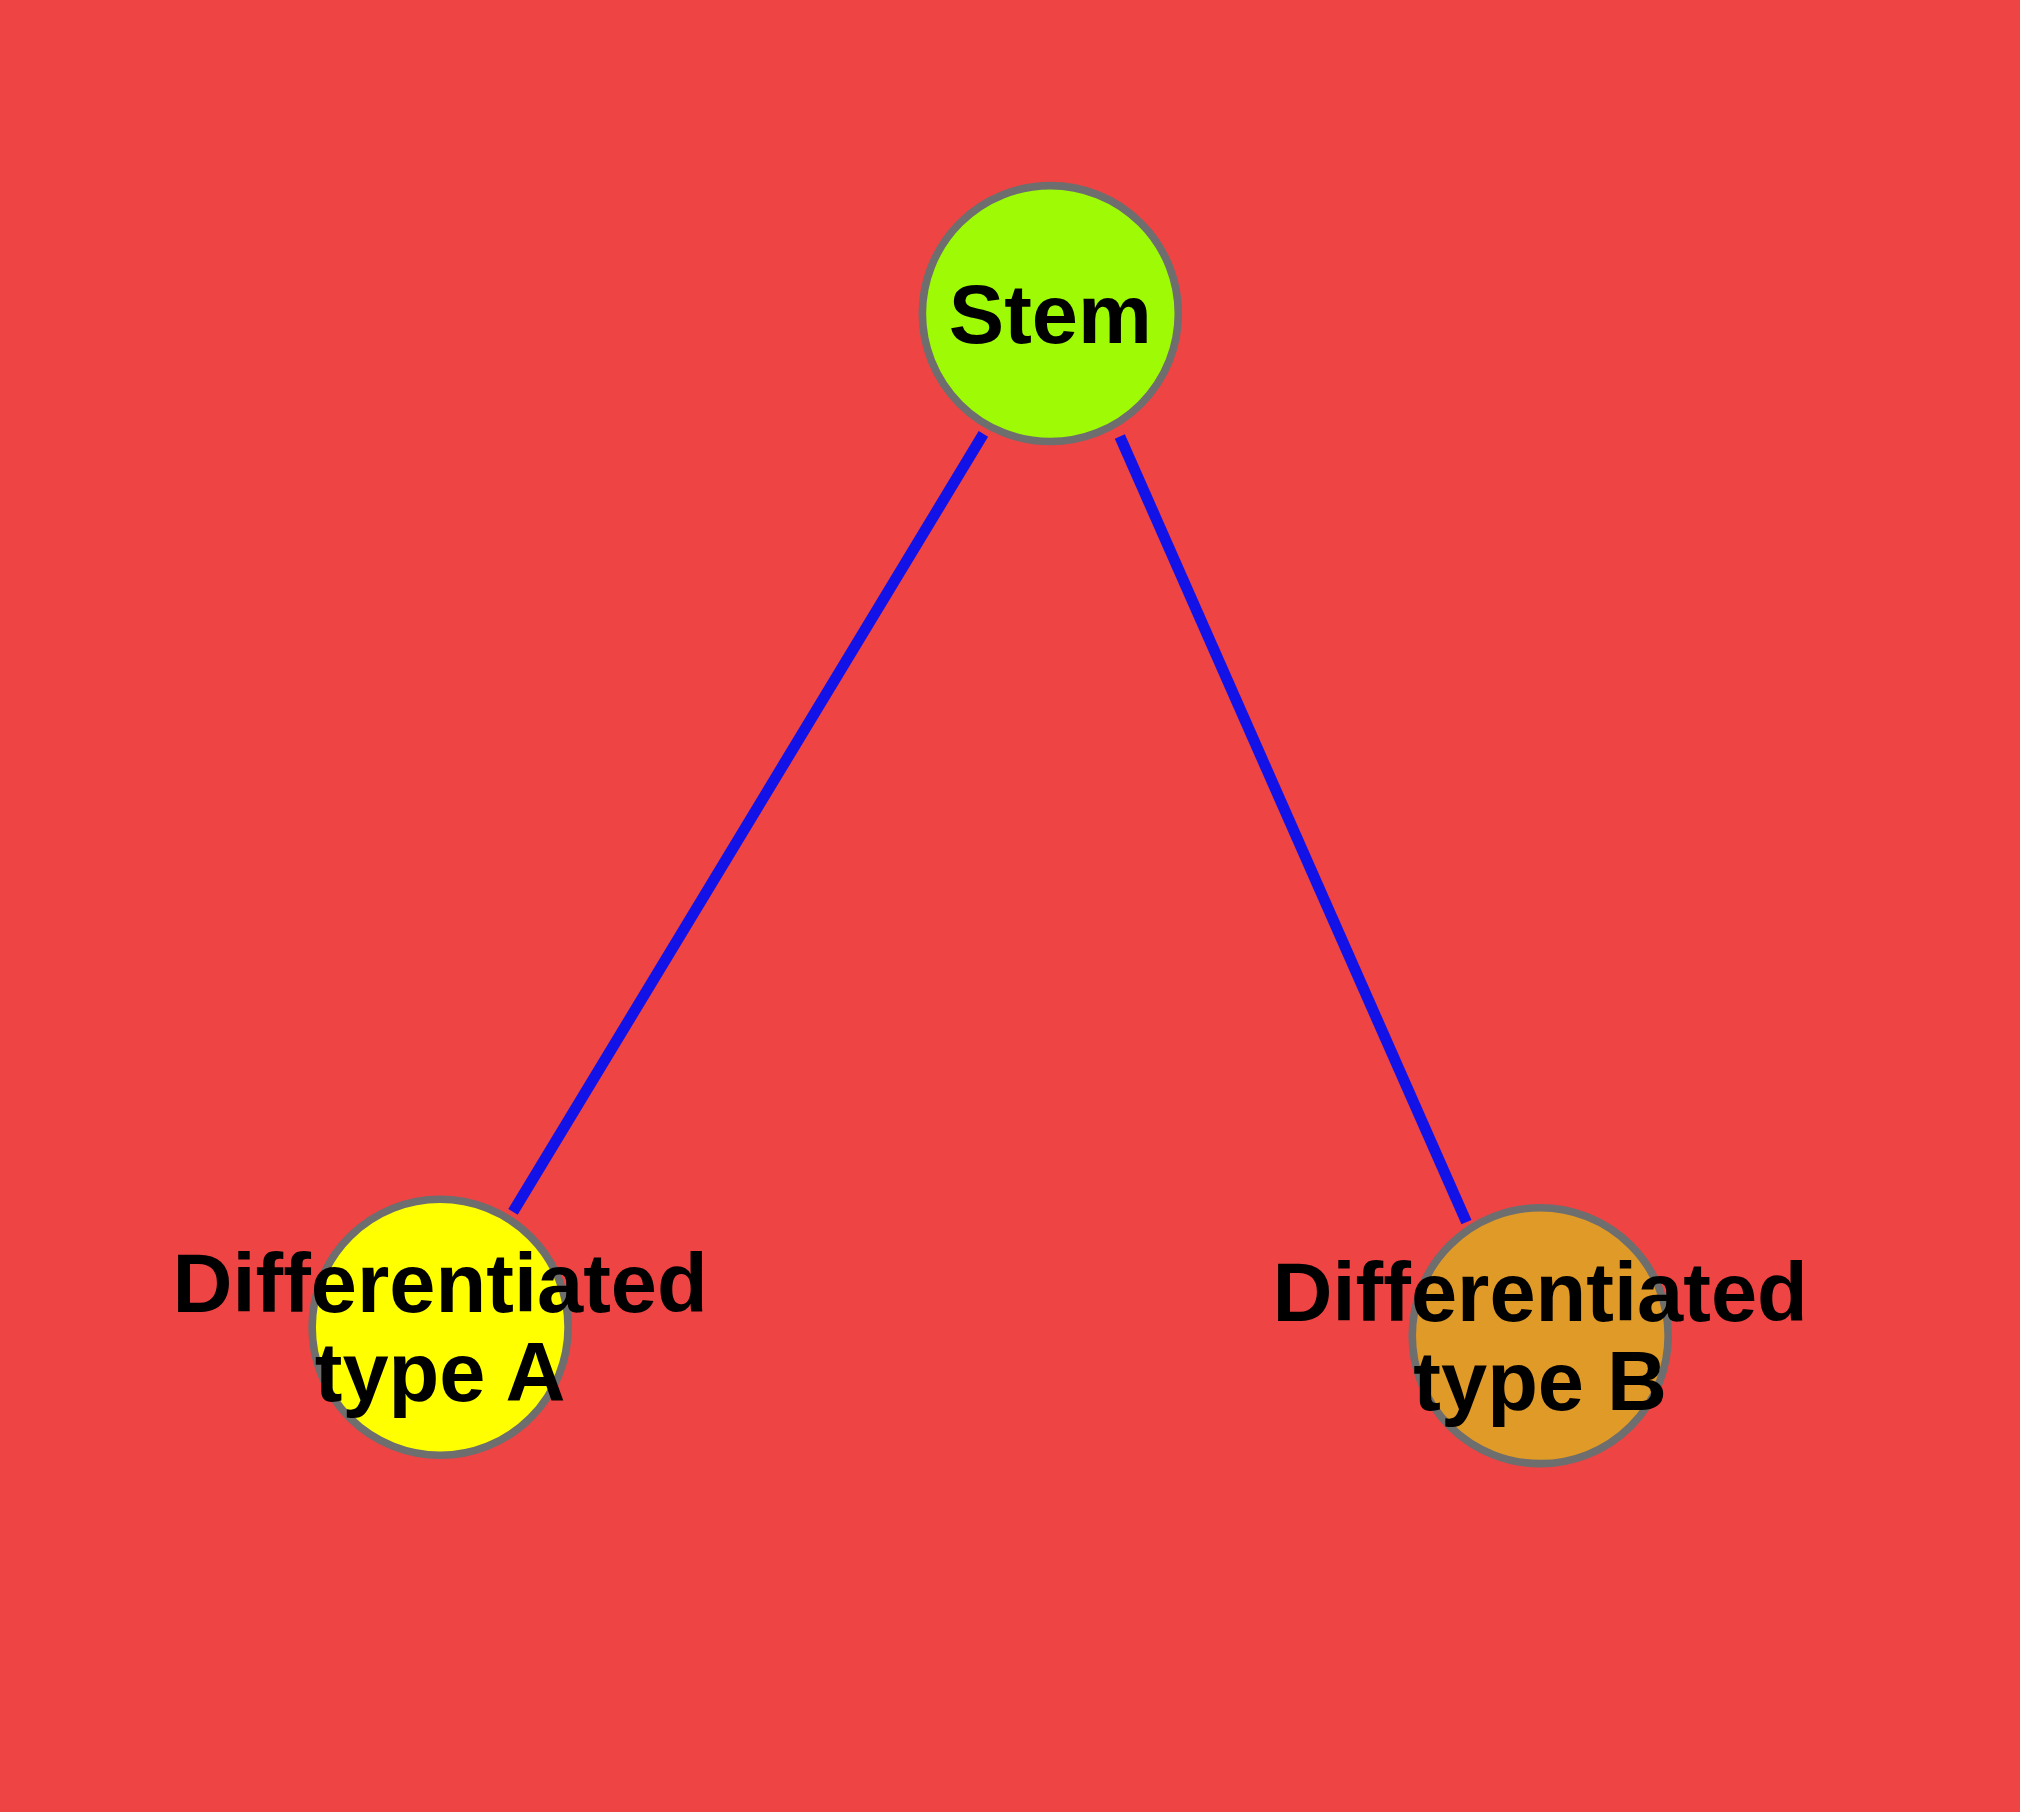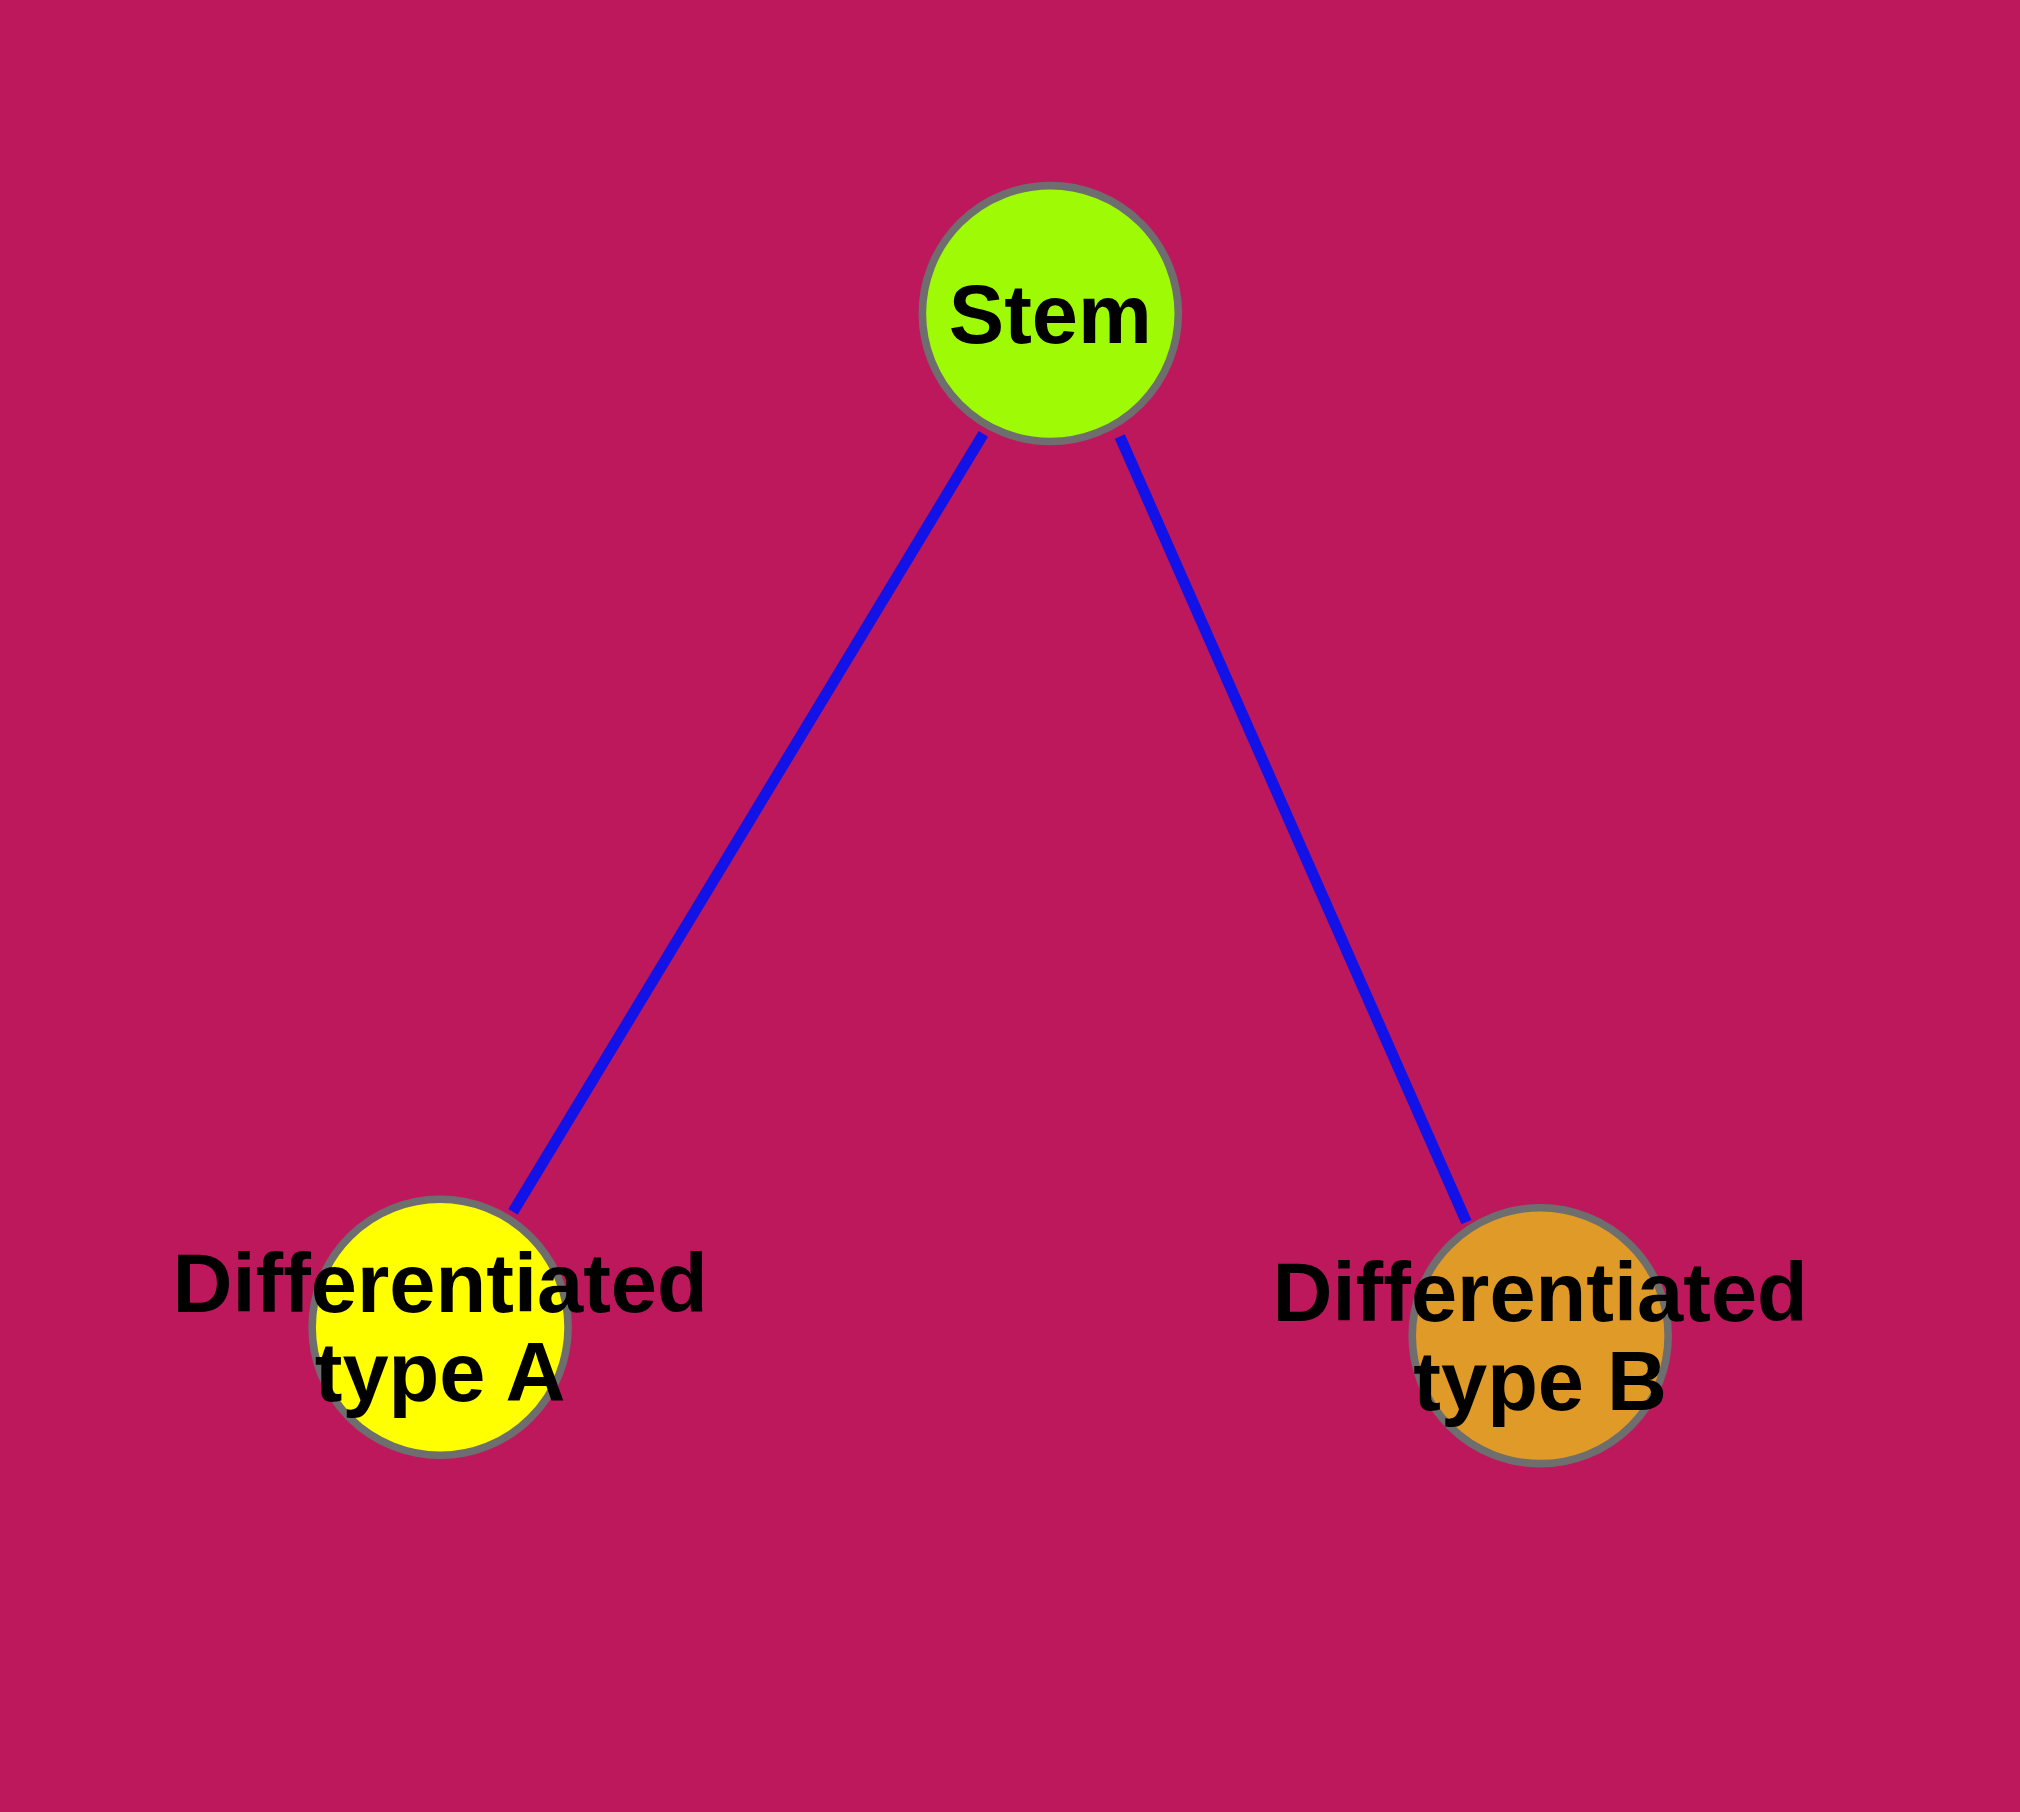--- a/index.html
+++ b/index.html
@@ -37,21 +37,21 @@
     font-weight: bold;
     fill: #000000;
     text-anchor: middle;
     dominant-baseline: alphabetic;
     paint-order: normal;
   }
 </style>
 </head>
 <body>
 
-<div id="stage" style="background: #be185d;">
+<div id="stage" style="background: #ef4444;">
   <svg id="graph-svg" viewBox="0 0 2384 2138">
     <g id="edges-group">
         <line class="edge-line" x1="1160" y1="512" x2="605" y2="1430" stroke="#1212e8"></line>
         <line class="edge-line" x1="1321" y1="515" x2="1730" y2="1442" stroke="#1212e8"></line>
       </g>
     <g id="nodes-group">
         <g>
           <circle class="node-circle" cx="1239" cy="370" r="151" fill="#9efa05" stroke="#6e6e6e"></circle>
         </g>
         <g>

